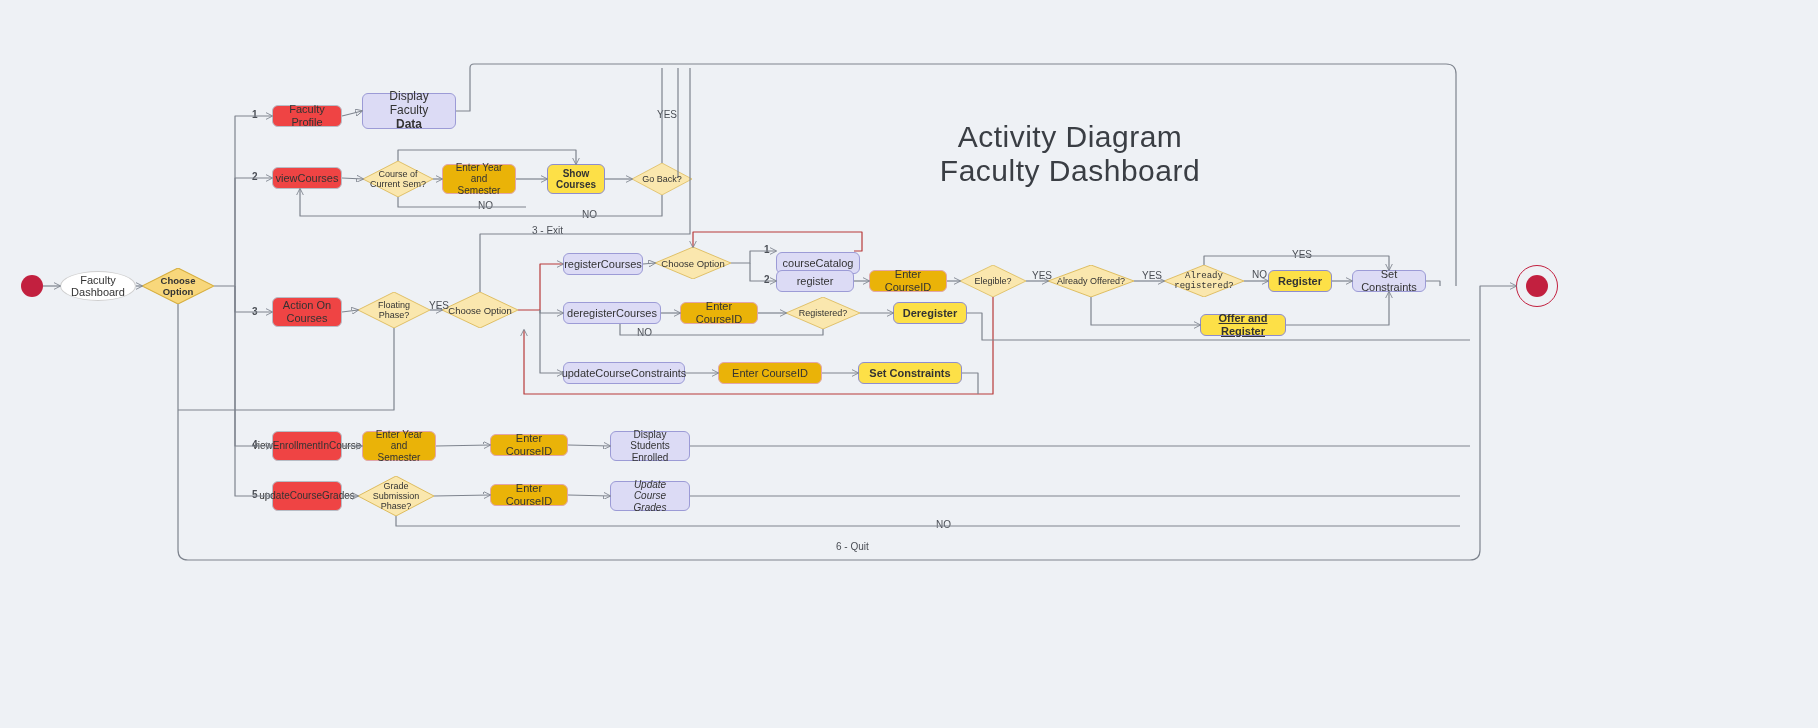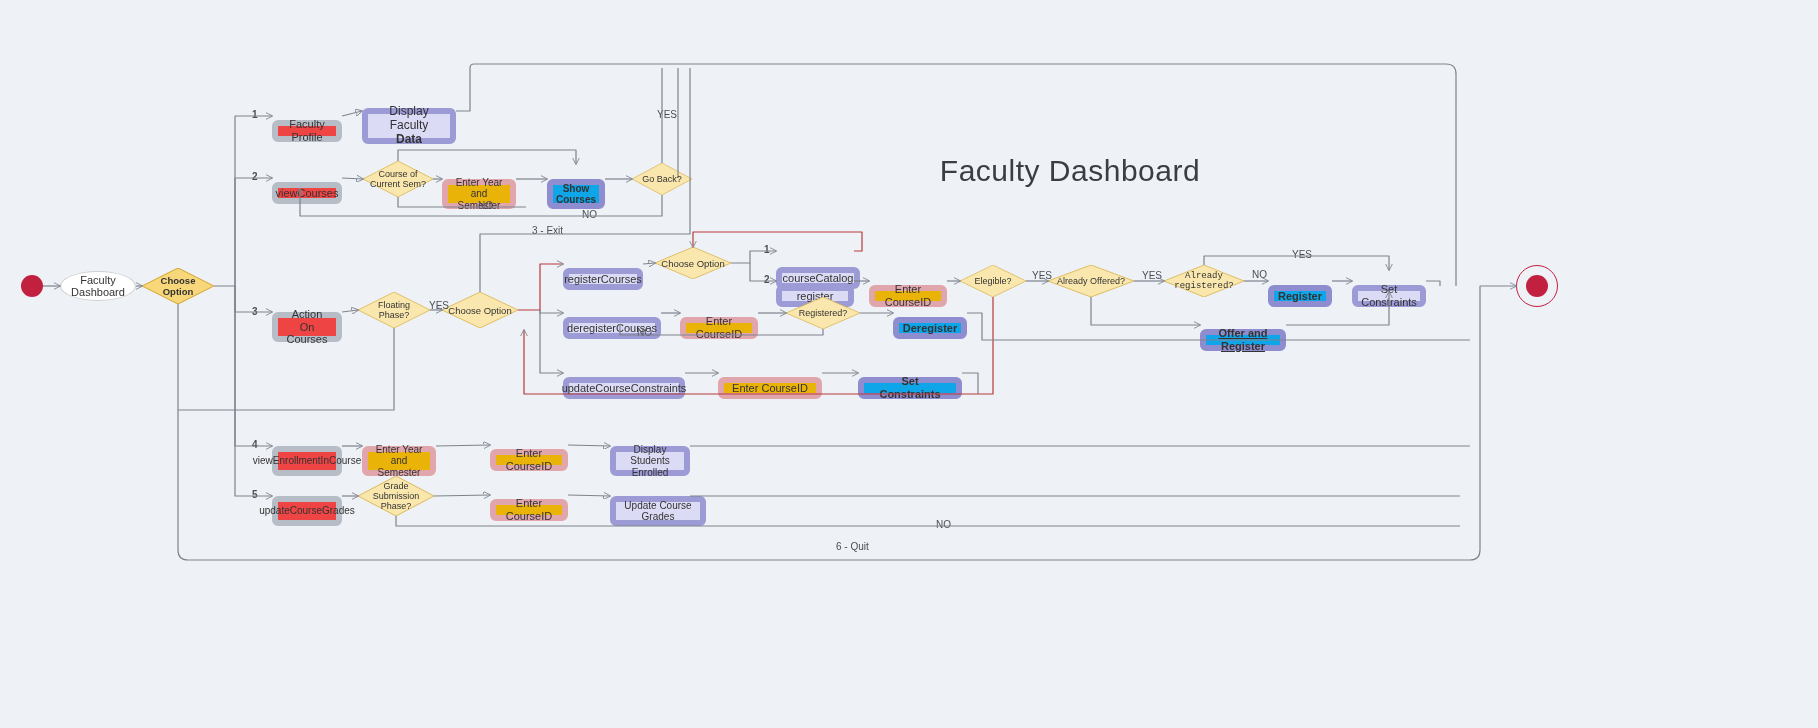--- a/index.html
+++ b/index.html
@@ -12,29 +12,28 @@
     color: #333;
     overflow: hidden;
   }
   .canvas { position: relative; width: 1818px; height: 728px; }
   .node {
     position: absolute;
     display: flex;
     align-items: center;
     justify-content: center;
     text-align: center;
-    border: 6px solid #0369a1;
+    border: 1px solid #0369a1;
     border-radius: 6px;
     padding: 4px 6px;
     line-height: 1.15;
-    margin-top: 15px;
   }
   .white { background: #ef4444; border-color: #B7BDC6; }
   .purple { background: #DCDBF5; border-color: #9C9BD6; }
-  .purple-strong { background: #0ea5e9; border-color: #8E8DCF; font-weight: 600; }
+  .purple-strong { background: #fde047; border-color: #8E8DCF; font-weight: 600; }
   .pink { background: #eab308; border-color: #E1A6AC; }
   .ellipse {
     position: absolute;
     display: flex; align-items: center; justify-content: center;
     text-align: center;
     border: 1px solid #CFCFCF;
     background: #FFFFFF;
     border-radius: 50%;
   }
   .start-dot {
@@ -89,21 +88,21 @@
   svg.wires .red { stroke: #B83A3A; }
   svg.wires .rounded { stroke-linejoin: round; }
   .bold { font-weight: 700; }
 </style>
 </head>
 <body>
 
 <div class="canvas">
 
   <div class="title" style="left:920px; top:120px; width:300px;">
-    <br>
+    <span>Activity Diagram</span><br>
     <span>Faculty Dashboard</span>
   </div>
 
   <div class="start-dot" style="left:21px; top:275px;"></div>
   <div class="end-outer" style="left:1516px; top:265px;">
       <div class="end-inner"></div>
     </div>
 
   <div class="ellipse" style="left:60px; top:271px; width:76px; height:30px;">
     <span>Faculty Dashboard</span>
@@ -254,21 +253,21 @@
 
   <div class="diamond" style="left:358px; top:476px; width:76px; height:40px;">
     <svg viewBox="0 0 100 50" preserveAspectRatio="none">
         <polygon points="50,0 100,25 50,50 0,25" fill="#FAE7AE" stroke="#D6AE3E"></polygon>
       </svg>
     <div class="lbl" style="font-size:9px;">Grade Submission Phase?</div>
   </div>
   <div class="node pink" style="left:490px; top:484px; width:78px; height:22px;">
       <span>Enter CourseID</span>
     </div>
-  <div class="node purple" style="left:610px; top:481px; width:96px; height:30px; font-size:10px;">
+  <div class="node purple" style="left:610px; top:481px; width:80px; height:30px; font-size:10px;font-style:italic;">
       <span>Update Course Grades</span>
     </div>
 
   <div class="edge-label bold" style="left:250px; top:109px;">1</div>
   <div class="edge-label bold" style="left:250px; top:171px;">2</div>
   <div class="edge-label bold" style="left:250px; top:306px;">3</div>
   <div class="edge-label bold" style="left:250px; top:439px;">4</div>
   <div class="edge-label bold" style="left:250px; top:489px;">5</div>
   <div class="edge-label" style="left:834px; top:541px;">6 - Quit</div>
 

